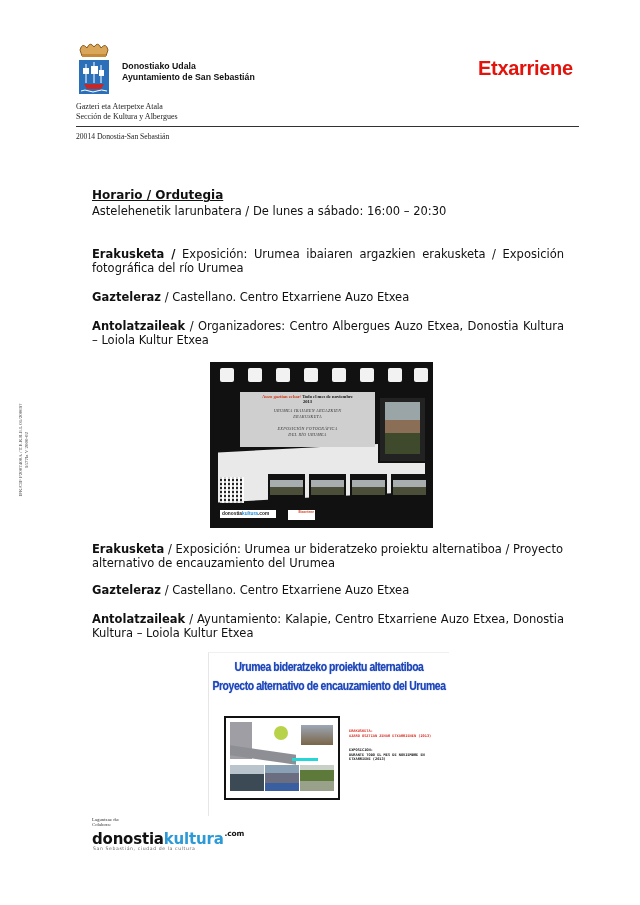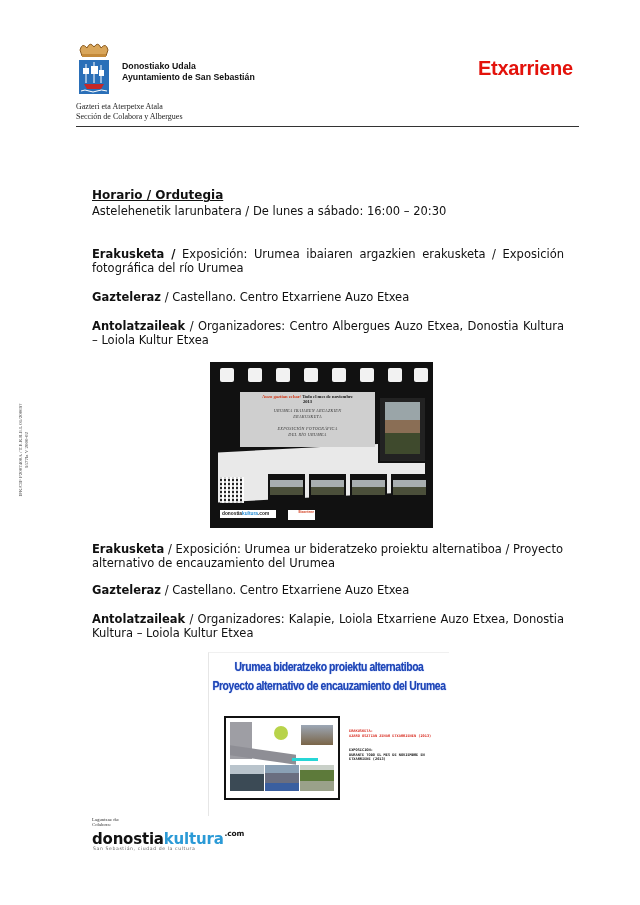--- a/index.html
+++ b/index.html
@@ -82,24 +82,25 @@
   <path d="M9 28 L15 28 L15 34 L9 34 Z M17 26 L24 26 L24 34 L17 34 Z M25 30 L30 30 L30 36 L25 36 Z" fill="#fff"></path>
   <path d="M7 51 Q11 49 15 51 T23 51 T33 51" stroke="#fff" stroke-width="1" fill="none"></path>
 </svg>
 <div class="abs org-name">
   <div>Donostiako Udala</div>
   <div>Ayuntamiento de San Sebastián</div>
 </div>
 <div class="abs brand">Etxarriene</div>
 <div class="abs dept">
   <div>Gazteri eta  Aterpetxe Atala</div>
-  <div>Sección de Colabora y Albergues</div>
+  <div>Sección de Kultura y Albergues</div>
 </div>
 <div class="abs rule"></div>
 <div class="abs address">
+  <div>20014 Donostia-San Sebastián</div>
 </div>
 
 <div class="abs side-code">
   <div>IFK/CIF P2007400A / T.E.R.R.E.L 01/20069?</div>
   <div>9577la V 2000-02</div>
 </div>
 
 <div class="abs section-title">Horario / Ordutegia</div>
 <div class="abs para" style="top:205px;">Astelehenetik larunbatera / De lunes a sábado: 16:00 – 20:30</div>
 
@@ -139,21 +140,21 @@
   <div class="p1-strip" style="left:181px;">
       <div class="p1-strip-inner"></div>
     </div>
   <div class="p1-qr"></div>
   <div class="p1-logo"><span>donostia</span><span class="k">kultura</span><span>.com</span></div>
   <div class="p1-logo2">Etxarriene</div>
 </div>
 
 <div class="abs para" style="top:543px;"><b>Erakusketa</b><span> / Exposición: Urumea ur bideratzeko proiektu alternatiboa / Proyecto alternativo de encauzamiento del Urumea</span></div>
 <div class="abs para" style="top:584px;"><b>Gazteleraz</b><span> / Castellano. Centro Etxarriene Auzo Etxea</span></div>
-<div class="abs para justify" style="top:613px;"><b>Antolatzaileak</b><span> / Organizadores: Kalapie, Loiola Etxarriene Auzo Etxea, Donostia Kultura – Loiola Kultur Etxea</span></div>
+<div class="abs para justify" style="top:613px;"><b>Antolatzaileak</b><span> / Ayuntamiento: Kalapie, Centro Etxarriene Auzo Etxea, Donostia Kultura – Loiola Kultur Etxea</span></div>
 
 <div class="abs poster2">
   <div class="p2-title" style="top:8px;">Urumea bideratzeko proiektu alternatiboa</div>
   <div class="p2-title" style="top:27px;">Proyecto alternativo de encauzamiento del Urumea</div>
   <div class="p2-frame">
     <div class="p2-wall"></div>
     <div class="p2-ground"></div>
     <div class="p2-tree"></div>
     <div class="p2-water"></div>
     <div class="p2-inset"></div>

